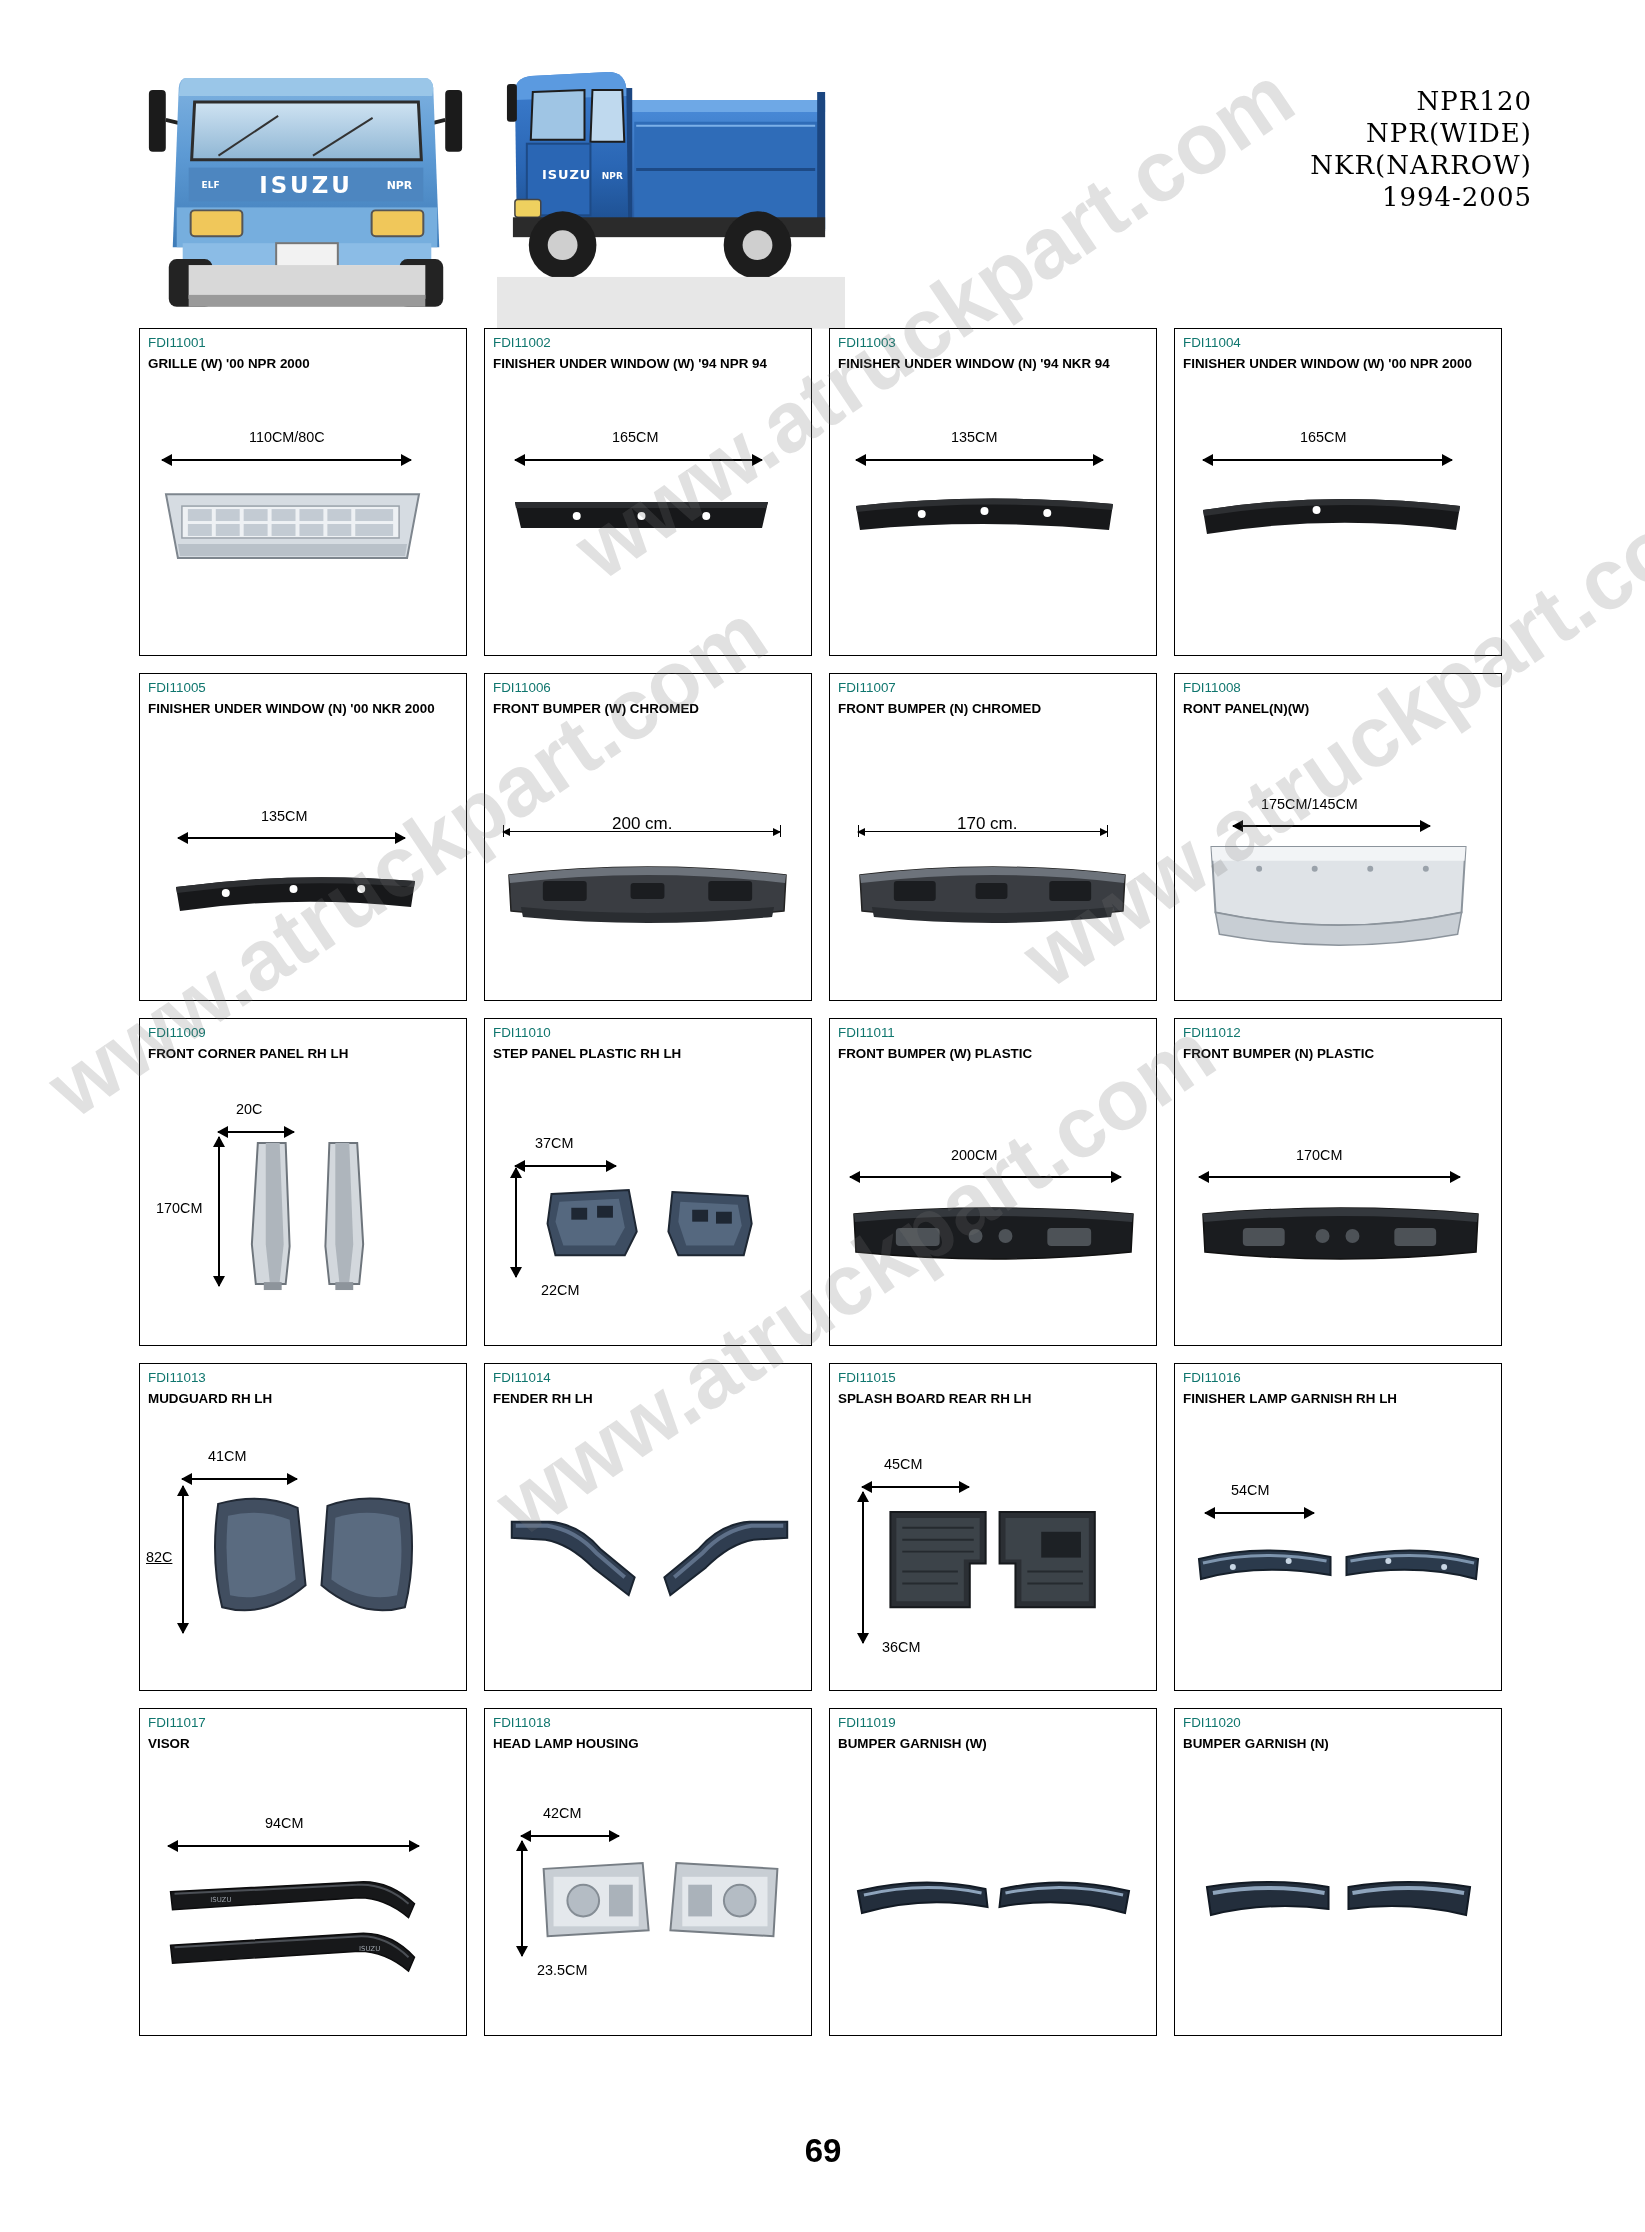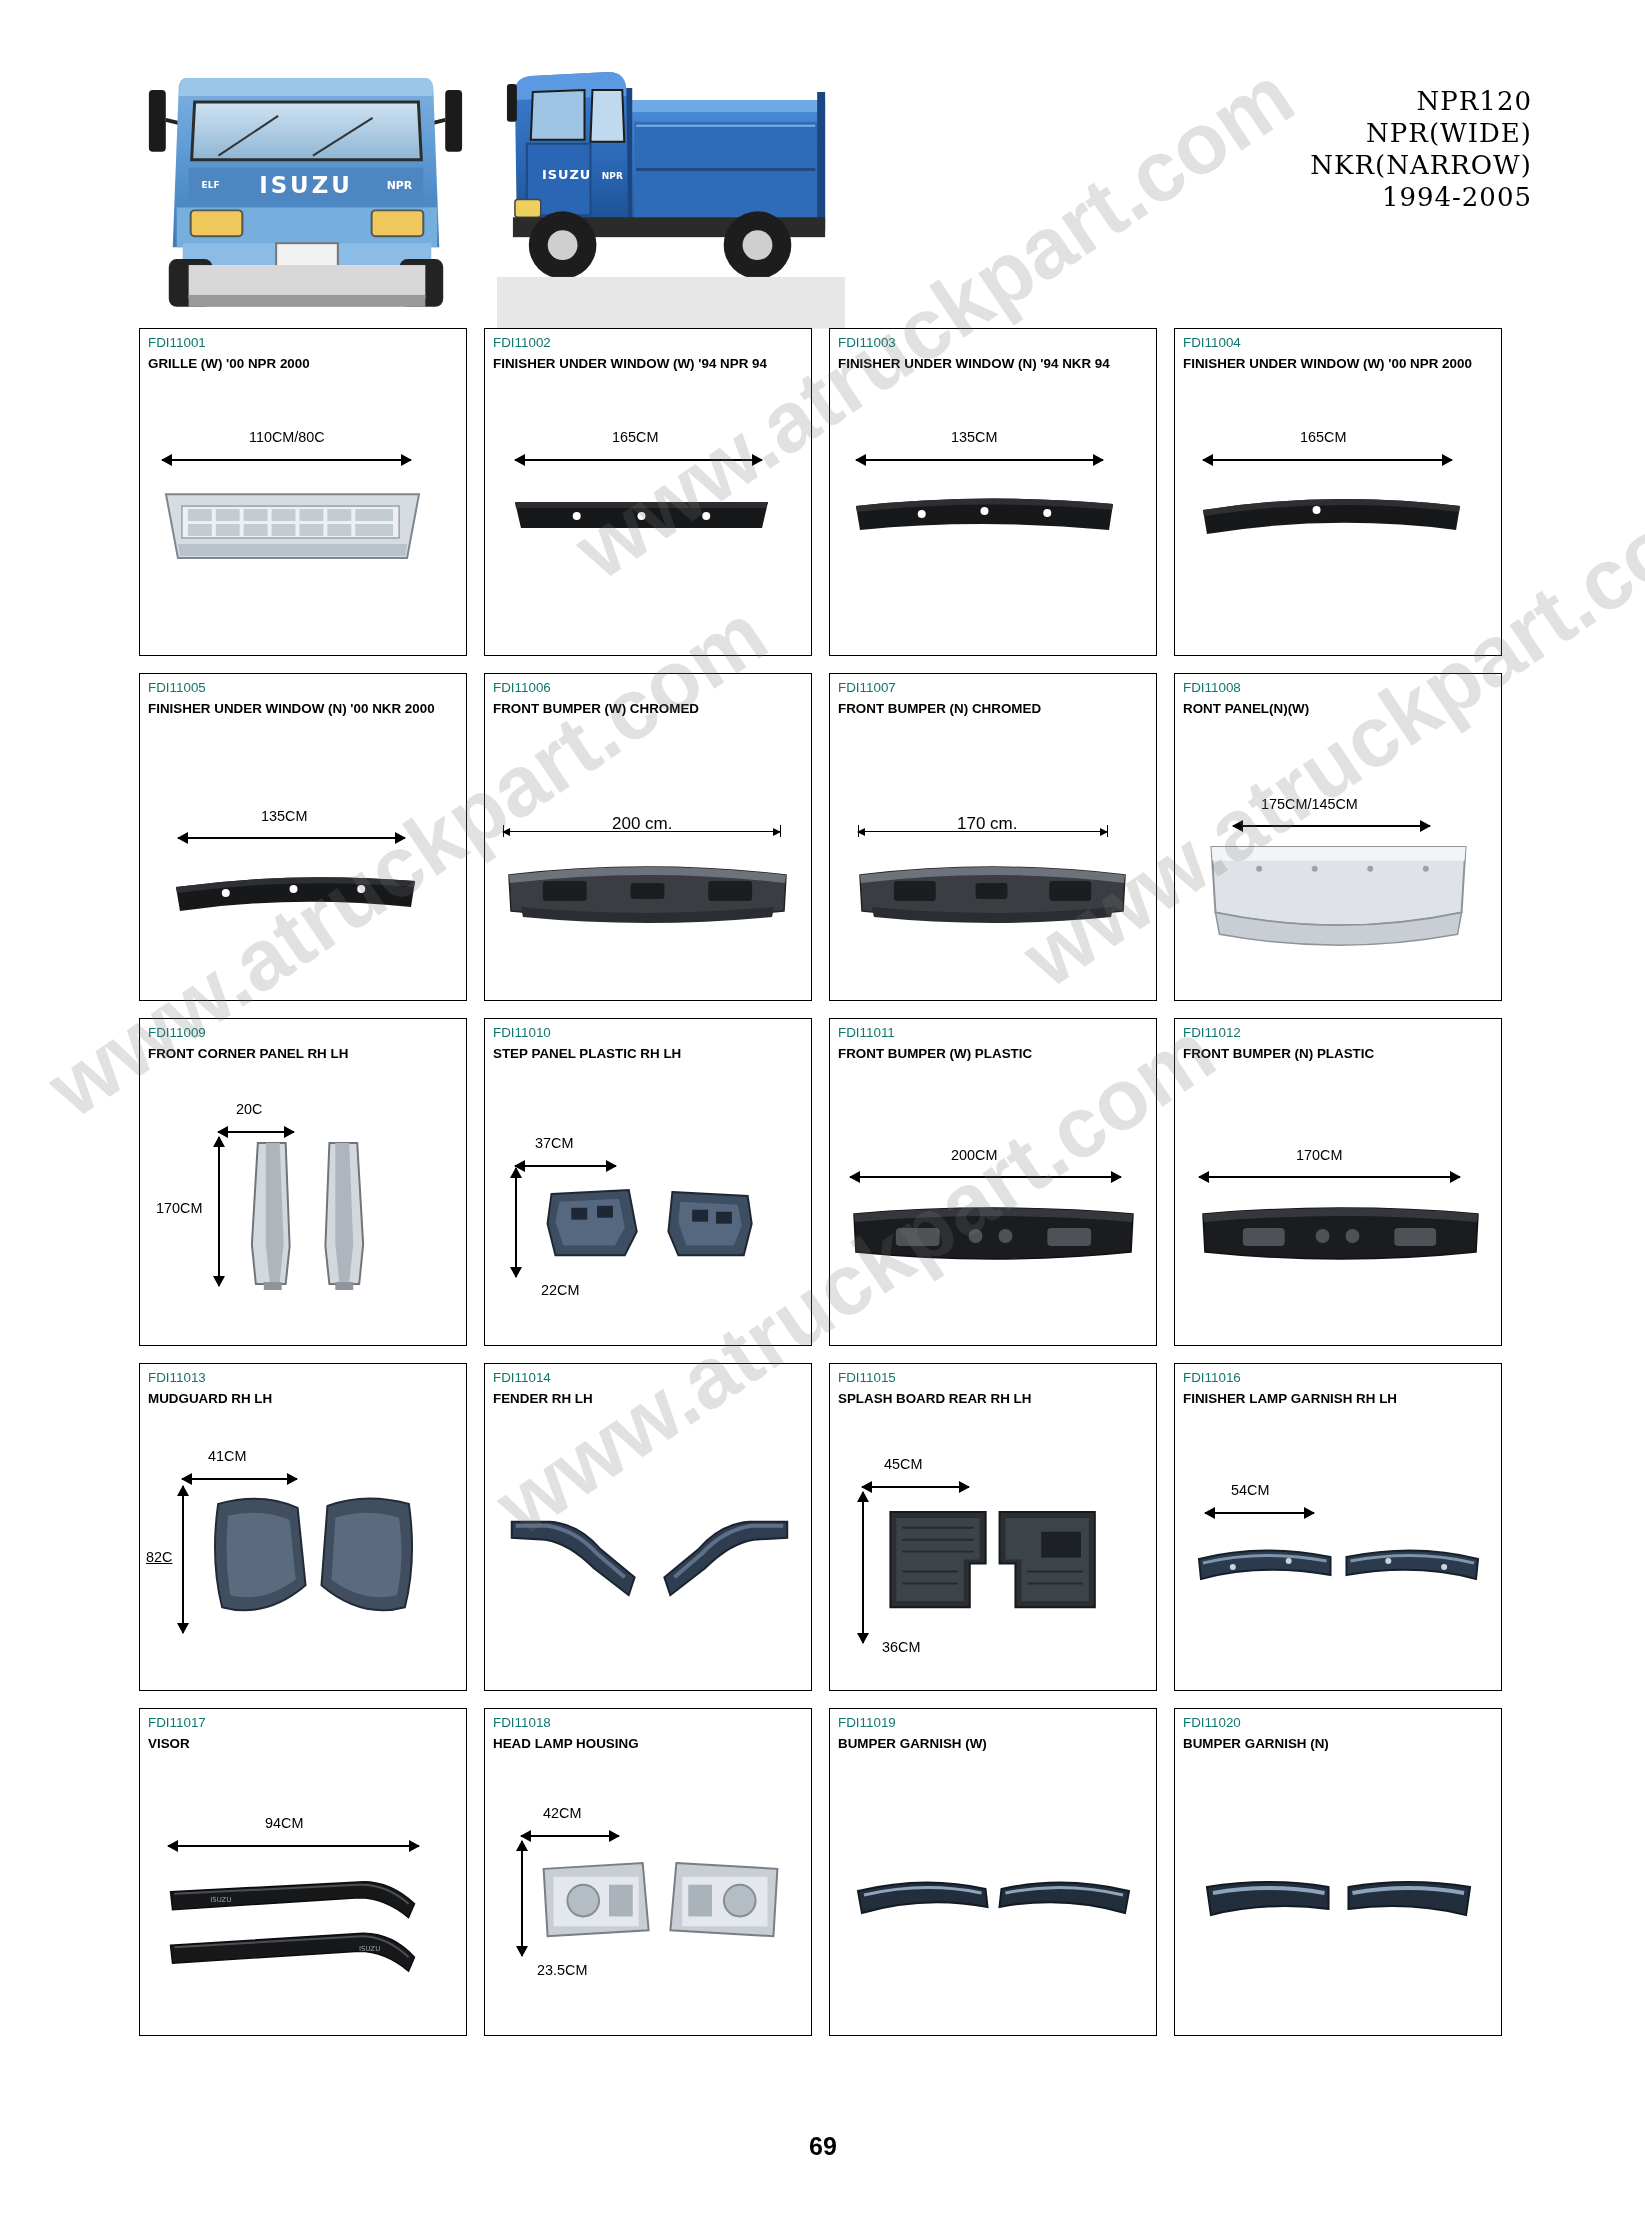--- a/index.html
+++ b/index.html
@@ -157,21 +157,21 @@
     height: 12px;
     background: #000;
   }
 
   .page-num {
     position: absolute;
     left: 0;
     right: 0;
     top: 2132px;
     text-align: center;
-    font-size: 25px;
+    font-size: 33px;
     font-weight: bold;
     color: #000;
   }
 
   
   .watermark {
     position: absolute;
     left: 0; top: 0;
     width: 1646px;
     height: 2233px;

